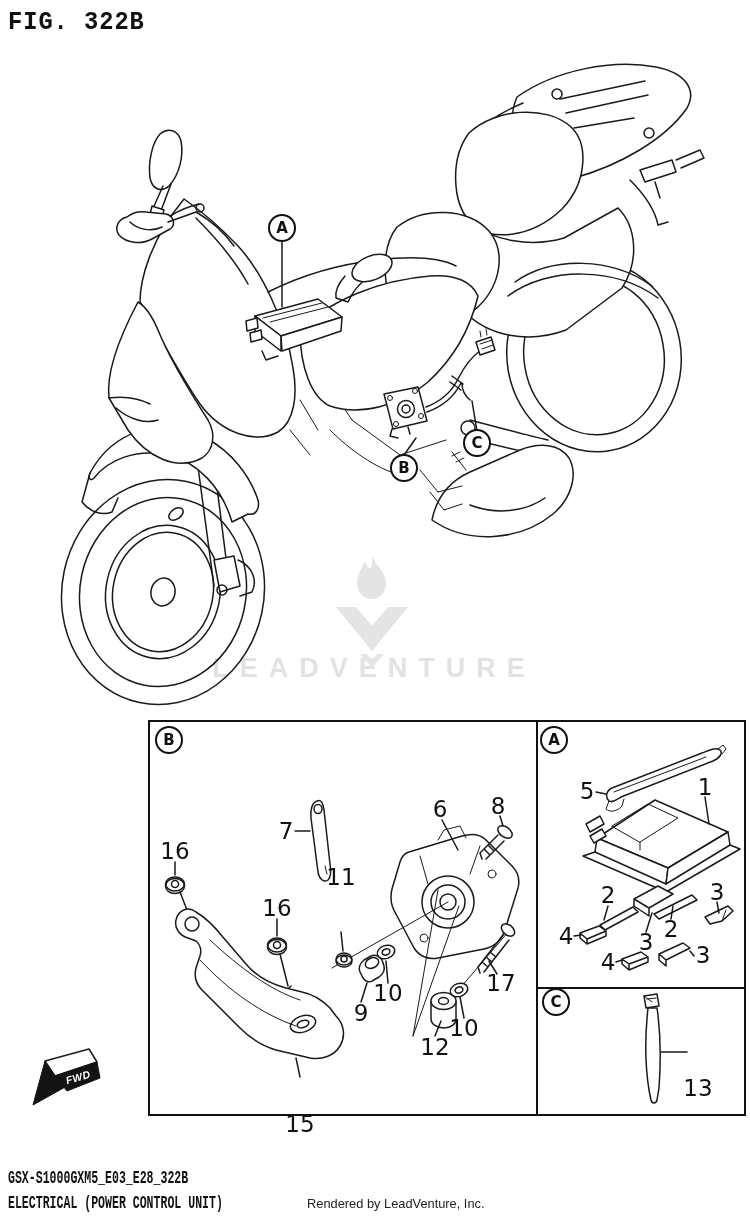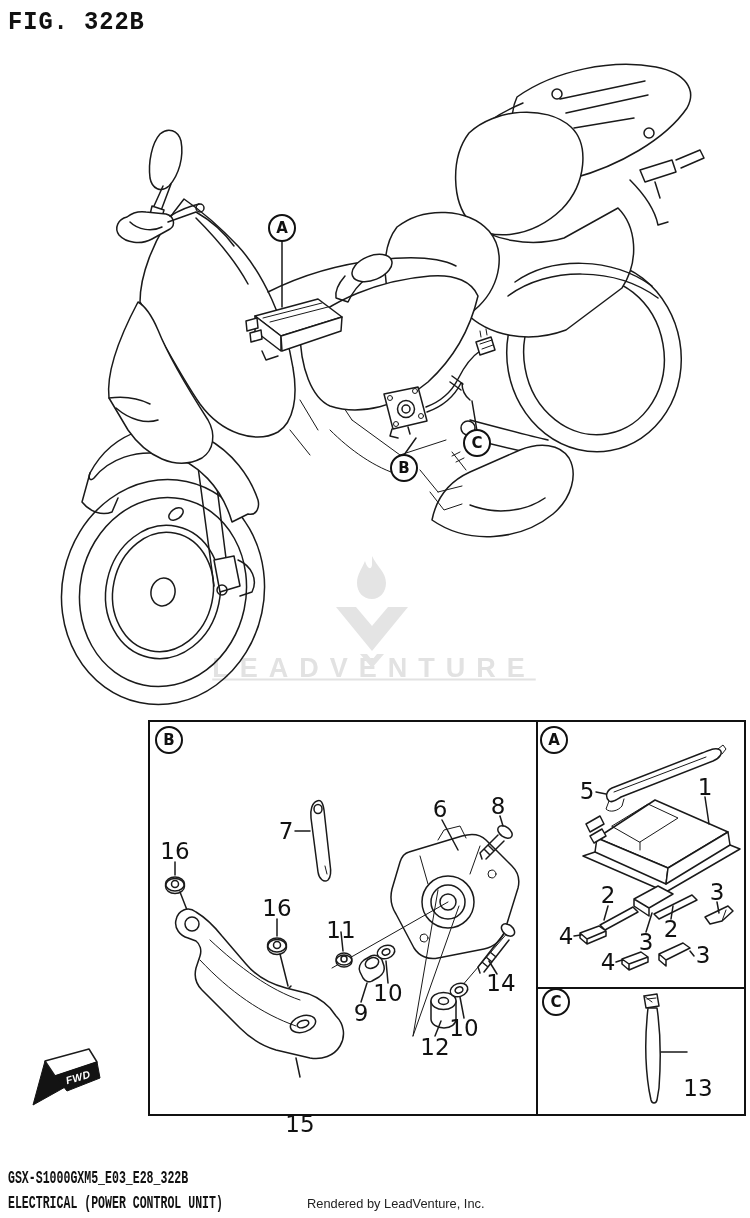--- a/index.html
+++ b/index.html
@@ -14,21 +14,21 @@
   .bord{stroke:#111;stroke-width:2;fill:none;}
   .blk{fill:#131313;stroke:#131313;stroke-width:1;}
   .wm{fill:#e4e4e4;stroke:none;}
   .fig-title{z-index:3;font-family:"Liberation Mono",monospace;font-weight:700;font-size:25px;
              letter-spacing:1px;color:#111;transform-origin:left top;transform:scaleX(.95);white-space:nowrap;}
   .footer-line{z-index:3;font-family:"Liberation Mono",monospace;font-weight:700;font-size:17.5px;
              color:#111;transform-origin:left top;transform:scaleX(.66);white-space:nowrap;}
   .rendered{z-index:3;font-family:"Liberation Sans",sans-serif;font-size:13.5px;color:#222;
              transform-origin:left top;transform:scaleX(.95);white-space:nowrap;}
   .watermark-text{z-index:1;font-family:"Liberation Sans",sans-serif;font-weight:700;font-size:27px;
-             letter-spacing:11px;color:#e2e2e2;transform:translate(-50%,-50%);white-space:nowrap;text-decoration:underline;}
+             letter-spacing:11px;color:#e2e2e2;transform:translate(-50%,-50%);white-space:nowrap;}
   .part-num{z-index:4;font-size:23px;color:#111;transform:translate(-50%,-50%);line-height:1;white-space:nowrap;}
   .callout{z-index:4;width:24px;height:24px;border:2.2px solid #111;border-radius:50%;background:#fff;
            font-weight:700;font-size:15px;line-height:24px;text-align:center;color:#111;
            transform:translate(-50%,-50%);}
   .fwd-label{z-index:4;font-family:"Liberation Sans",sans-serif;font-style:italic;font-weight:700;
            font-size:10.5px;color:#fff;transform:translate(-50%,-50%) rotate(-16deg);letter-spacing:.5px;}
 </style>
 </head>
 <body>
 
@@ -247,26 +247,26 @@
   </svg>
 
   <div class="abs fwd-label" style="left:78px;top:1077px;z-index:4;">FWD</div>
 
   <div id="labels-layer">
       <div class="abs part-num" style="left: 175px; top: 851px;">16</div>
       <div class="abs part-num" style="left: 286px; top: 831px;">7</div>
       <div class="abs part-num" style="left: 440px; top: 809px;">6</div>
       <div class="abs part-num" style="left: 498px; top: 806px;">8</div>
       <div class="abs part-num" style="left: 277px; top: 908px;">16</div>
-      <div class="abs part-num" style="left: 341px; top: 930px;">11</div>
+      <div class="abs part-num" style="left: 341px; top: 877px;">11</div>
       <div class="abs part-num" style="left: 361px; top: 1013px;">9</div>
       <div class="abs part-num" style="left: 388px; top: 993px;">10</div>
       <div class="abs part-num" style="left: 435px; top: 1047px;">12</div>
       <div class="abs part-num" style="left: 464px; top: 1028px;">10</div>
-      <div class="abs part-num" style="left: 501px; top: 983px;">14</div>
+      <div class="abs part-num" style="left: 501px; top: 983px;">17</div>
       <div class="abs part-num" style="left: 300px; top: 1088px; margin-top: 36px;">15</div>
       <div class="abs part-num" style="left: 587px; top: 791px;">5</div>
       <div class="abs part-num" style="left: 705px; top: 787px;">1</div>
       <div class="abs part-num" style="left: 608px; top: 895px;">2</div>
       <div class="abs part-num" style="left: 646px; top: 942px;">3</div>
       <div class="abs part-num" style="left: 671px; top: 929px;">2</div>
       <div class="abs part-num" style="left: 717px; top: 892px;">3</div>
       <div class="abs part-num" style="left: 566px; top: 936px;">4</div>
       <div class="abs part-num" style="left: 608px; top: 962px;">4</div>
       <div class="abs part-num" style="left: 703px; top: 955px;">3</div>

